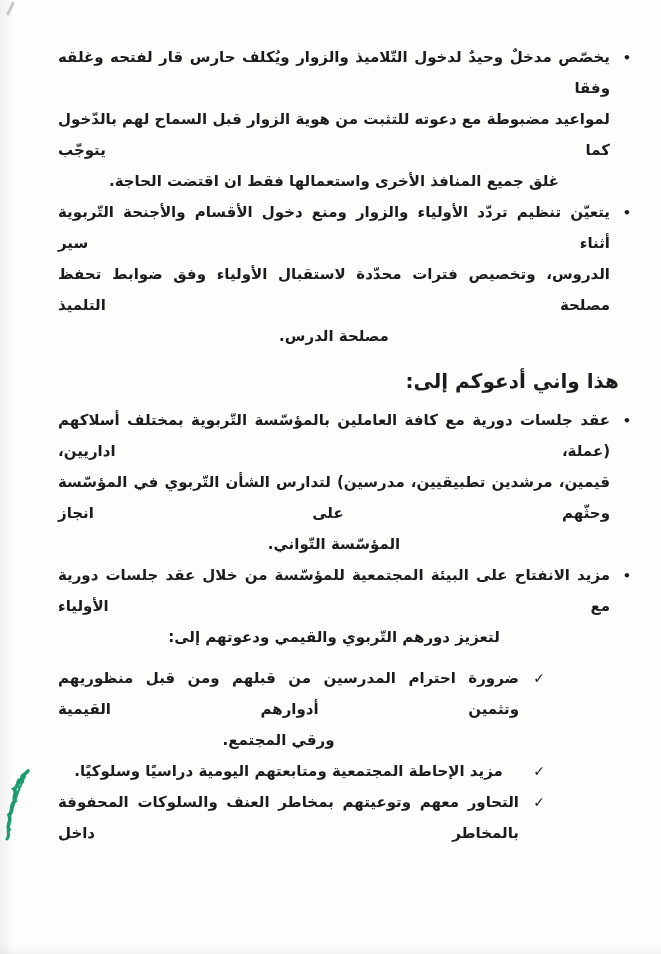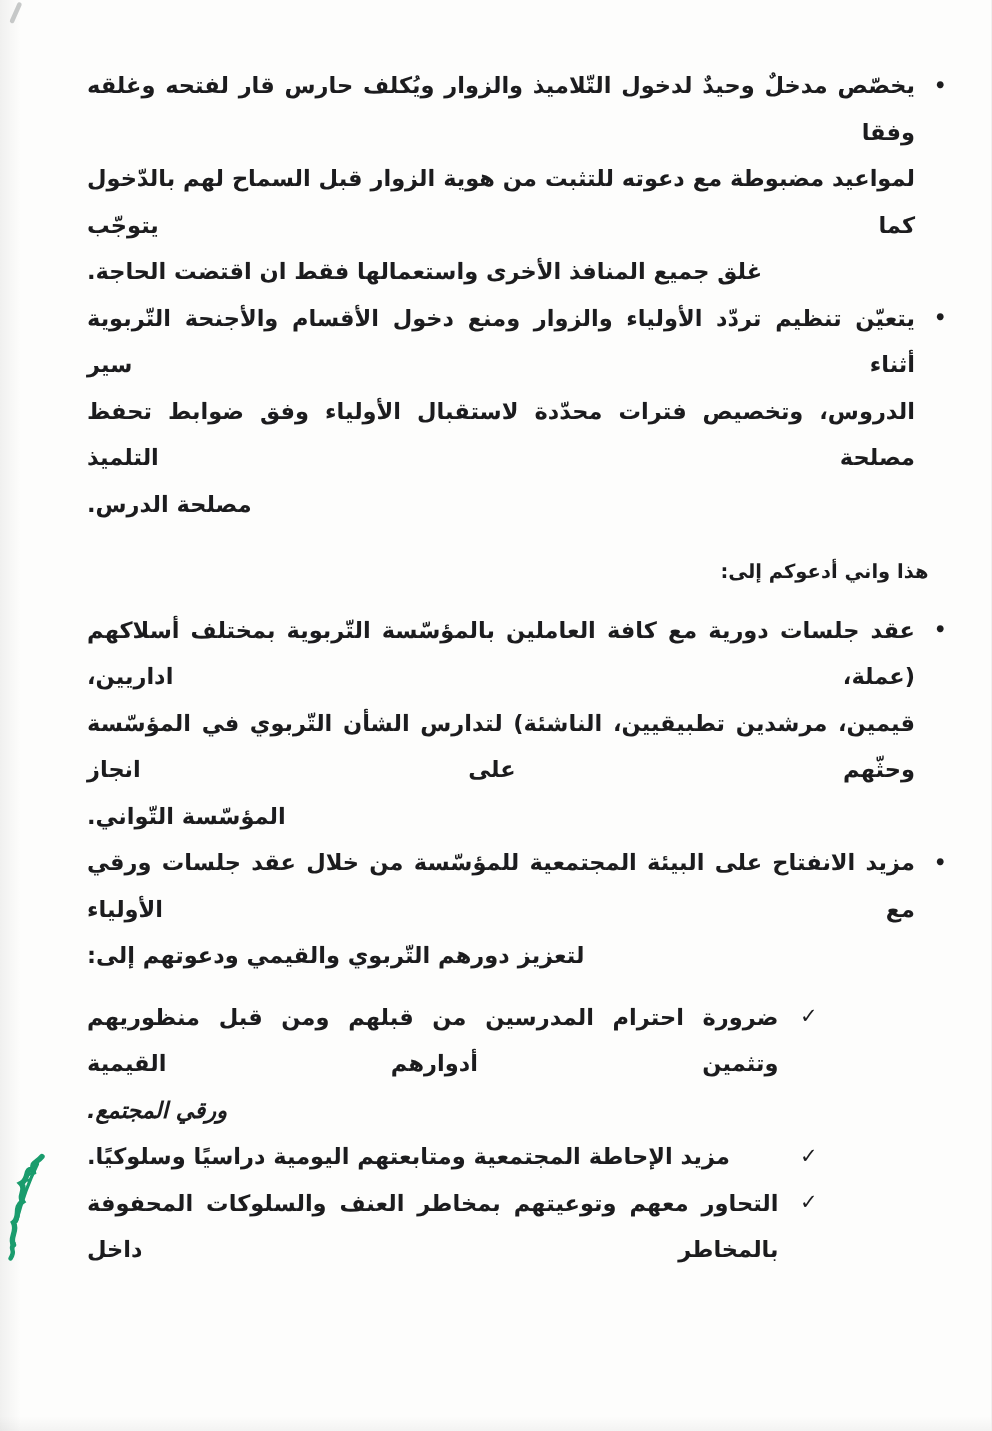--- a/index.html
+++ b/index.html
@@ -21,28 +21,28 @@
     background:linear-gradient(0deg,rgba(0,0,0,0.04),rgba(0,0,0,0));}
   .corner-mark{position:absolute;left:9px;top:1px;width:3px;height:15px;
     background:#b9bcbc;transform:rotate(24deg);border-radius:2px;opacity:.8;}
 
   .content{position:absolute;top:42px;right:24px;left:58px;}
 
   .para{position:relative;padding-right:27px;font-size:15px;line-height:31px;}
   .para .marker{position:absolute;right:6px;top:0;font-size:13px;line-height:31px;}
   .ln{white-space:nowrap;}
   .ln.just{white-space:normal;text-align:justify;text-align-last:justify;}
-  .ln.last{text-align:left;}
+  .ln.last{text-align:center;}
 
-  .invite{font-size:13px;line-height:31px;text-align:right;margin:14px 0 8px 0;padding-right:18px;}
+  .invite{font-size:20px;line-height:31px;text-align:right;margin:14px 0 8px 0;padding-right:18px;}
 
   .check-list{margin-top:10px;margin-right:92px;}
   .check{position:relative;padding-right:26px;font-size:15px;line-height:31px;}
   .check .marker{position:absolute;right:0;top:0;font-size:14px;line-height:31px;}
-  .cont-indent{margin-right:20px;font-style:italic;}
+  .cont-indent{margin-right:20px;}
 
   .signature{position:absolute;left:1px;top:766px;width:44px;height:86px;}
 </style>
 </head>
 <body>
 
 <div class="page">
   <div class="edge-shade-left"></div>
   <div class="edge-shade-bottom"></div>
   <div class="corner-mark"></div>
@@ -61,27 +61,27 @@
       <div class="ln just">يتعيّن تنظيم تردّد الأولياء والزوار ومنع دخول الأقسام والأجنحة التّربوية أثناء سير</div>
       <div class="ln just">الدروس، وتخصيص فترات محدّدة لاستقبال الأولياء وفق ضوابط تحفظ مصلحة التلميذ</div>
       <div class="ln last">مصلحة الدرس.</div>
     </div>
 
     <div class="invite">هذا واني أدعوكم إلى:</div>
 
     <div class="para">
       <span class="marker">•</span>
       <div class="ln just">عقد جلسات دورية مع كافة العاملين بالمؤسّسة التّربوية بمختلف أسلاكهم (عملة، اداريين،</div>
-      <div class="ln just">قيمين، مرشدين تطبيقيين، الناشئة) لتدارس الشأن التّربوي في المؤسّسة وحثّهم على انجاز</div>
+      <div class="ln just">قيمين، مرشدين تطبيقيين، مدرسين) لتدارس الشأن التّربوي في المؤسّسة وحثّهم على انجاز</div>
       <div class="ln last">المؤسّسة التّواني.</div>
     </div>
 
     <div class="para">
       <span class="marker">•</span>
-      <div class="ln just">مزيد الانفتاح على البيئة المجتمعية للمؤسّسة من خلال عقد جلسات ورقي مع الأولياء</div>
+      <div class="ln just">مزيد الانفتاح على البيئة المجتمعية للمؤسّسة من خلال عقد جلسات دورية مع الأولياء</div>
       <div class="ln last">لتعزيز دورهم التّربوي والقيمي ودعوتهم إلى:</div>
     </div>
 
     <div class="check-list">
 
       <div class="check">
         <span class="marker">✓</span>
         <div class="ln just">ضرورة احترام المدرسين من قبلهم ومن قبل منظوريهم وتثمين أدوارهم القيمية</div>
         <div class="ln last cont-indent">ورقي المجتمع.</div>
       </div>

